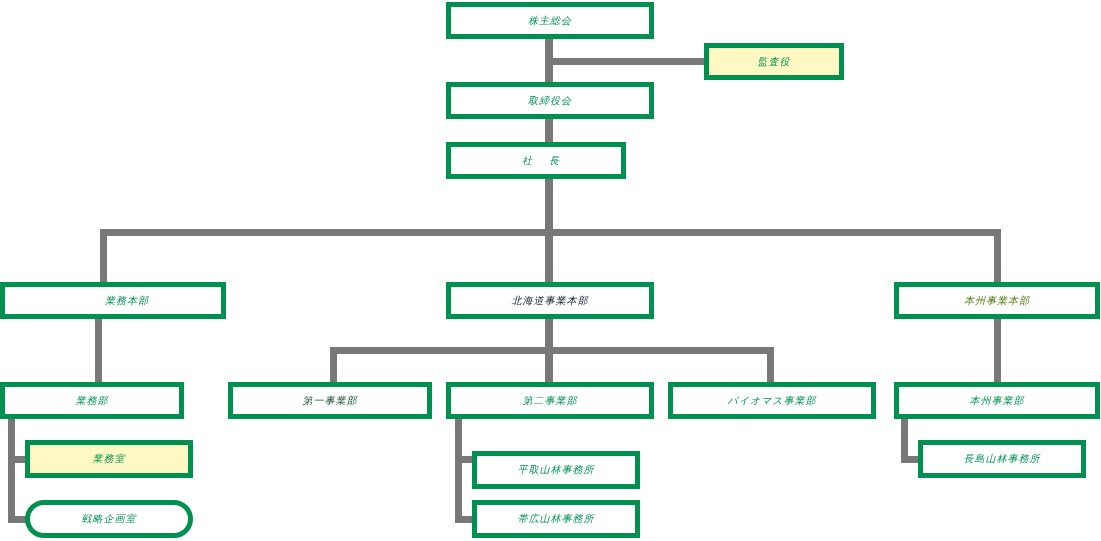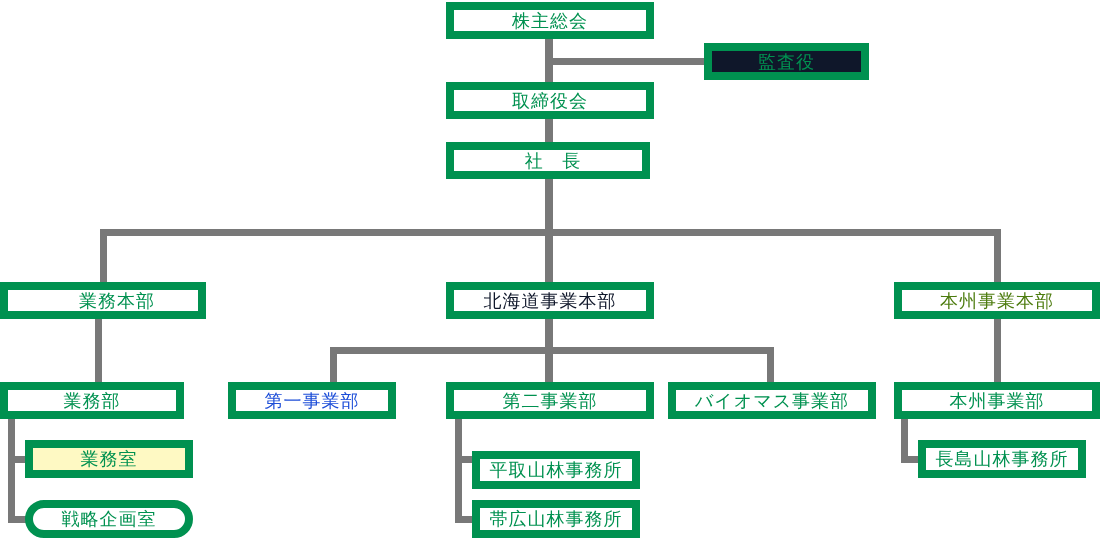--- a/index.html
+++ b/index.html
@@ -11,31 +11,32 @@
     position: relative;
     width: 1101px;
     height: 541px;
     background: #ffffff;
     font-family: "DejaVu Sans", "Liberation Sans", sans-serif;
     overflow: hidden;
   }
   .node {
     position: absolute;
     box-sizing: border-box;
-    border: 8px solid #84cc16;
+    border: 5px solid #84cc16;
     background: #ffffff;
     color: #009150;
     display: flex;
     align-items: center;
     justify-content: center;
-    font-size: 18px;
+    font-size: 10px;
     line-height: 1;
     letter-spacing: 1px;
     white-space: nowrap;
     z-index: 2;
+    font-style: italic;
   }
   .node.wide-space {
     letter-spacing: 7px;
     text-indent: 7px;
   }
   .conn {
     position: absolute;
     background: #787878;
     z-index: 1;
   }
@@ -61,28 +62,28 @@
     <div class="conn" style="left: 994px; top: 319px; width: 7px; height: 65px; background: rgb(120, 120, 120);"></div>
     <div class="conn" style="left: 8px; top: 419px; width: 7px; height: 104px; background: rgb(120, 120, 120);"></div>
     <div class="conn" style="left: 8px; top: 456px; width: 22px; height: 7px; background: rgb(120, 120, 120);"></div>
     <div class="conn" style="left: 8px; top: 516px; width: 22px; height: 7px; background: rgb(120, 120, 120);"></div>
     <div class="conn" style="left: 455px; top: 419px; width: 7px; height: 104px; background: rgb(120, 120, 120);"></div>
     <div class="conn" style="left: 455px; top: 456px; width: 22px; height: 7px; background: rgb(120, 120, 120);"></div>
     <div class="conn" style="left: 455px; top: 516px; width: 22px; height: 7px; background: rgb(120, 120, 120);"></div>
     <div class="conn" style="left: 901px; top: 419px; width: 7px; height: 44px; background: rgb(120, 120, 120);"></div>
     <div class="conn" style="left: 901px; top: 456px; width: 22px; height: 7px; background: rgb(120, 120, 120);"></div>
     <div class="node" style="left: 446px; top: 2px; width: 208px; height: 37px; border-color: rgb(0, 145, 80); color: rgb(0, 145, 80); background: rgb(255, 255, 255);">株主総会</div>
-    <div class="node" style="left: 704px; top: 43px; width: 165px; height: 37px; border-color: rgb(0, 145, 80); color: rgb(0, 145, 80); background: #0f172a;">監査役</div>
+    <div class="node" style="left: 704px; top: 43px; width: 140px; height: 37px; border-color: rgb(0, 145, 80); color: rgb(0, 145, 80); background: #fef9c3;">監査役</div>
     <div class="node" style="left: 446px; top: 82px; width: 208px; height: 37px; border-color: rgb(0, 145, 80); color: rgb(0, 145, 80); background: rgb(255, 255, 255);">取締役会</div>
-    <div class="node wide-space" style="left: 446px; top: 142px; width: 204px; height: 37px; border-color: rgb(0, 145, 80); color: rgb(0, 145, 80); background: rgb(255, 255, 255); padding-left: 9px;">社 長</div>
-    <div class="node" style="left: 0px; top: 282px; width: 206px; height: 37px; border-color: rgb(0, 145, 80); color: rgb(0, 145, 80); background: rgb(255, 255, 255); padding-left: 28px;">業務本部</div>
+    <div class="node wide-space" style="left: 446px; top: 142px; width: 180px; height: 37px; border-color: rgb(0, 145, 80); color: rgb(0, 145, 80); background: rgb(255, 255, 255); padding-left: 9px;">社 長</div>
+    <div class="node" style="left: 0px; top: 282px; width: 226px; height: 37px; border-color: rgb(0, 145, 80); color: rgb(0, 145, 80); background: rgb(255, 255, 255); padding-left: 28px;">業務本部</div>
     <div class="node" style="left: 446px; top: 282px; width: 208px; height: 37px; border-color: rgb(0, 145, 80); color: #0f172a; background: rgb(255, 255, 255);">北海道事業本部</div>
     <div class="node" style="left: 894px; top: 282px; width: 206px; height: 37px; border-color: rgb(0, 145, 80); color: #4d7c0f; background: rgb(255, 255, 255);">本州事業本部</div>
     <div class="node" style="left: 0px; top: 382px; width: 184px; height: 37px; border-color: rgb(0, 145, 80); color: rgb(0, 145, 80); background: rgb(255, 255, 255);">業務部</div>
-    <div class="node" style="left: 228px; top: 382px; width: 168px; height: 37px; border-color: rgb(0, 145, 80); color: #1d4ed8; background: rgb(255, 255, 255);">第一事業部</div>
+    <div class="node" style="left: 228px; top: 382px; width: 204px; height: 37px; border-color: rgb(0, 145, 80); color: #14532d; background: rgb(255, 255, 255);">第一事業部</div>
     <div class="node" style="left: 446px; top: 382px; width: 208px; height: 37px; border-color: rgb(0, 145, 80); color: rgb(0, 145, 80); background: rgb(255, 255, 255);">第二事業部</div>
     <div class="node" style="left: 668px; top: 382px; width: 208px; height: 37px; border-color: rgb(0, 145, 80); color: rgb(0, 145, 80); background: rgb(255, 255, 255);">バイオマス事業部</div>
     <div class="node" style="left: 894px; top: 382px; width: 206px; height: 37px; border-color: rgb(0, 145, 80); color: rgb(0, 145, 80); background: rgb(255, 255, 255);">本州事業部</div>
     <div class="node" style="left: 25px; top: 440px; width: 168px; height: 38px; border-color: rgb(0, 145, 80); color: rgb(0, 145, 80); background: #fef9c3;">業務室</div>
     <div class="node" style="left: 25px; top: 500px; width: 168px; height: 38px; border-color: rgb(0, 145, 80); color: rgb(0, 145, 80); background: rgb(255, 255, 255); border-radius: 19px;">戦略企画室</div>
     <div class="node" style="left: 472px; top: 440px; width: 168px; height: 38px; border-color: rgb(0, 145, 80); color: rgb(0, 145, 80); background: rgb(255, 255, 255); margin-top: 11px;">平取山林事務所</div>
     <div class="node" style="left: 472px; top: 500px; width: 168px; height: 38px; border-color: rgb(0, 145, 80); color: rgb(0, 145, 80); background: rgb(255, 255, 255);">帯広山林事務所</div>
     <div class="node" style="left: 918px; top: 440px; width: 168px; height: 38px; border-color: rgb(0, 145, 80); color: rgb(0, 145, 80); background: rgb(255, 255, 255); text-align: right;">長島山林事務所</div>
   </div>
 

